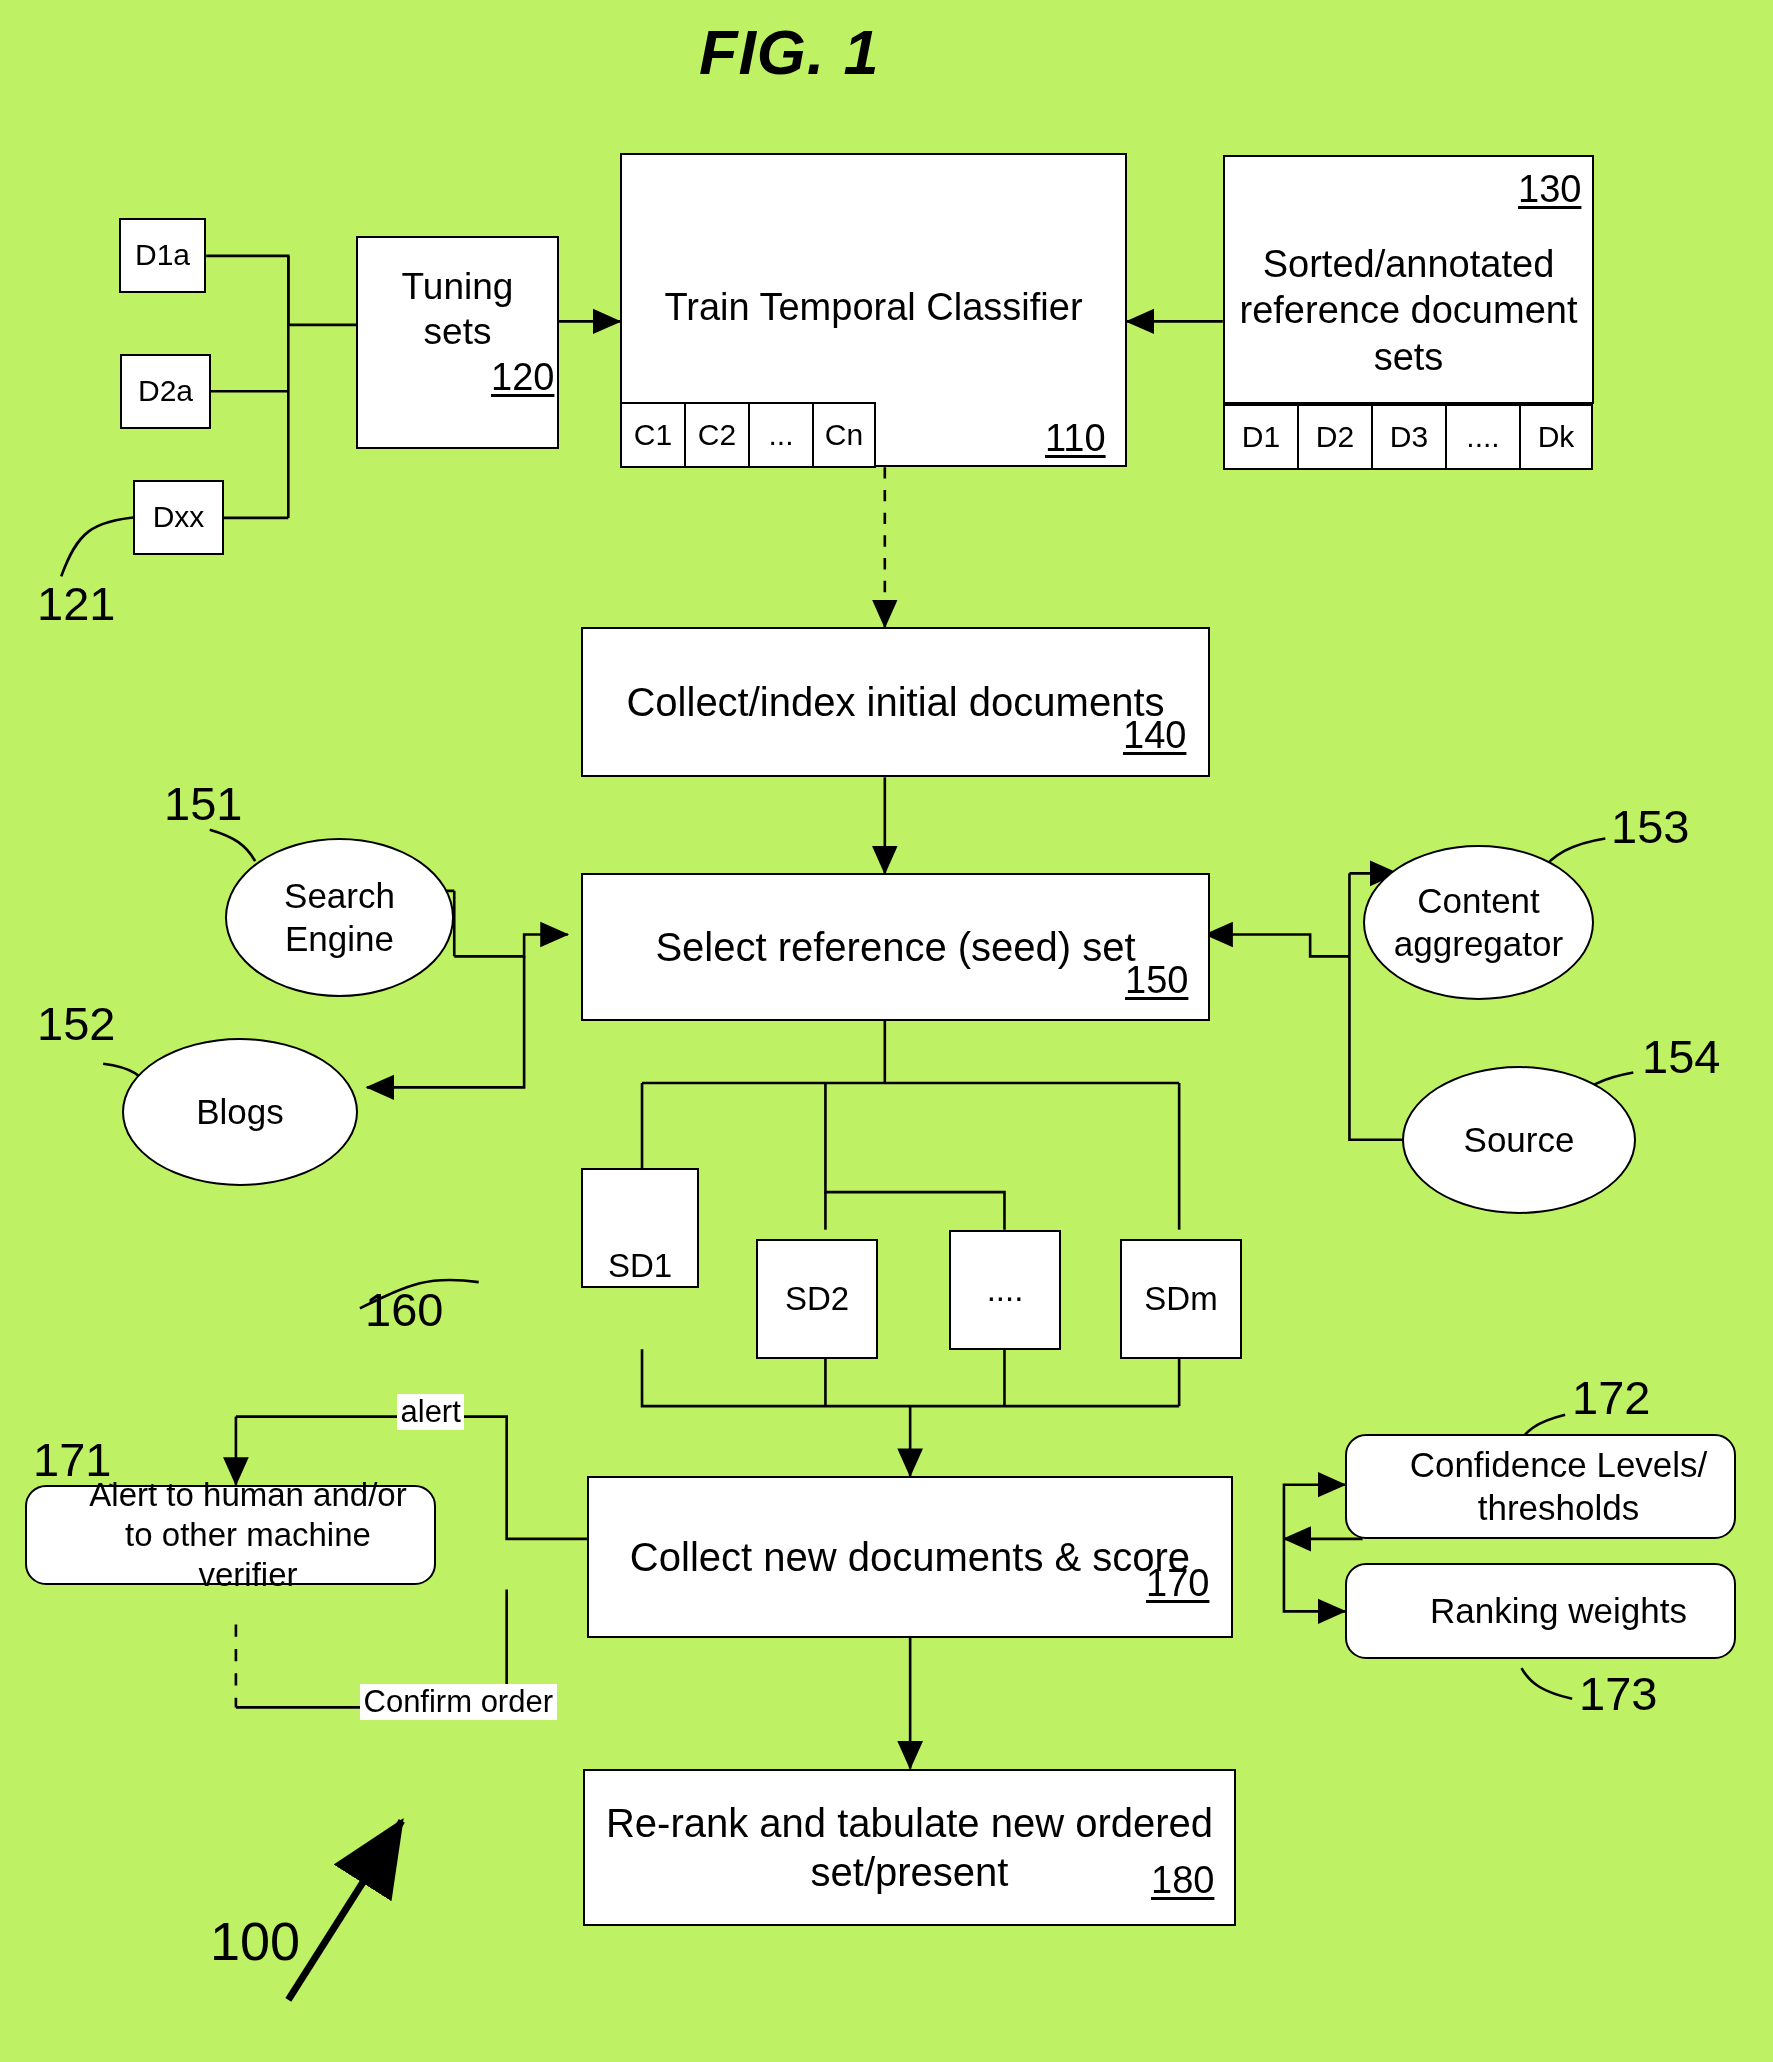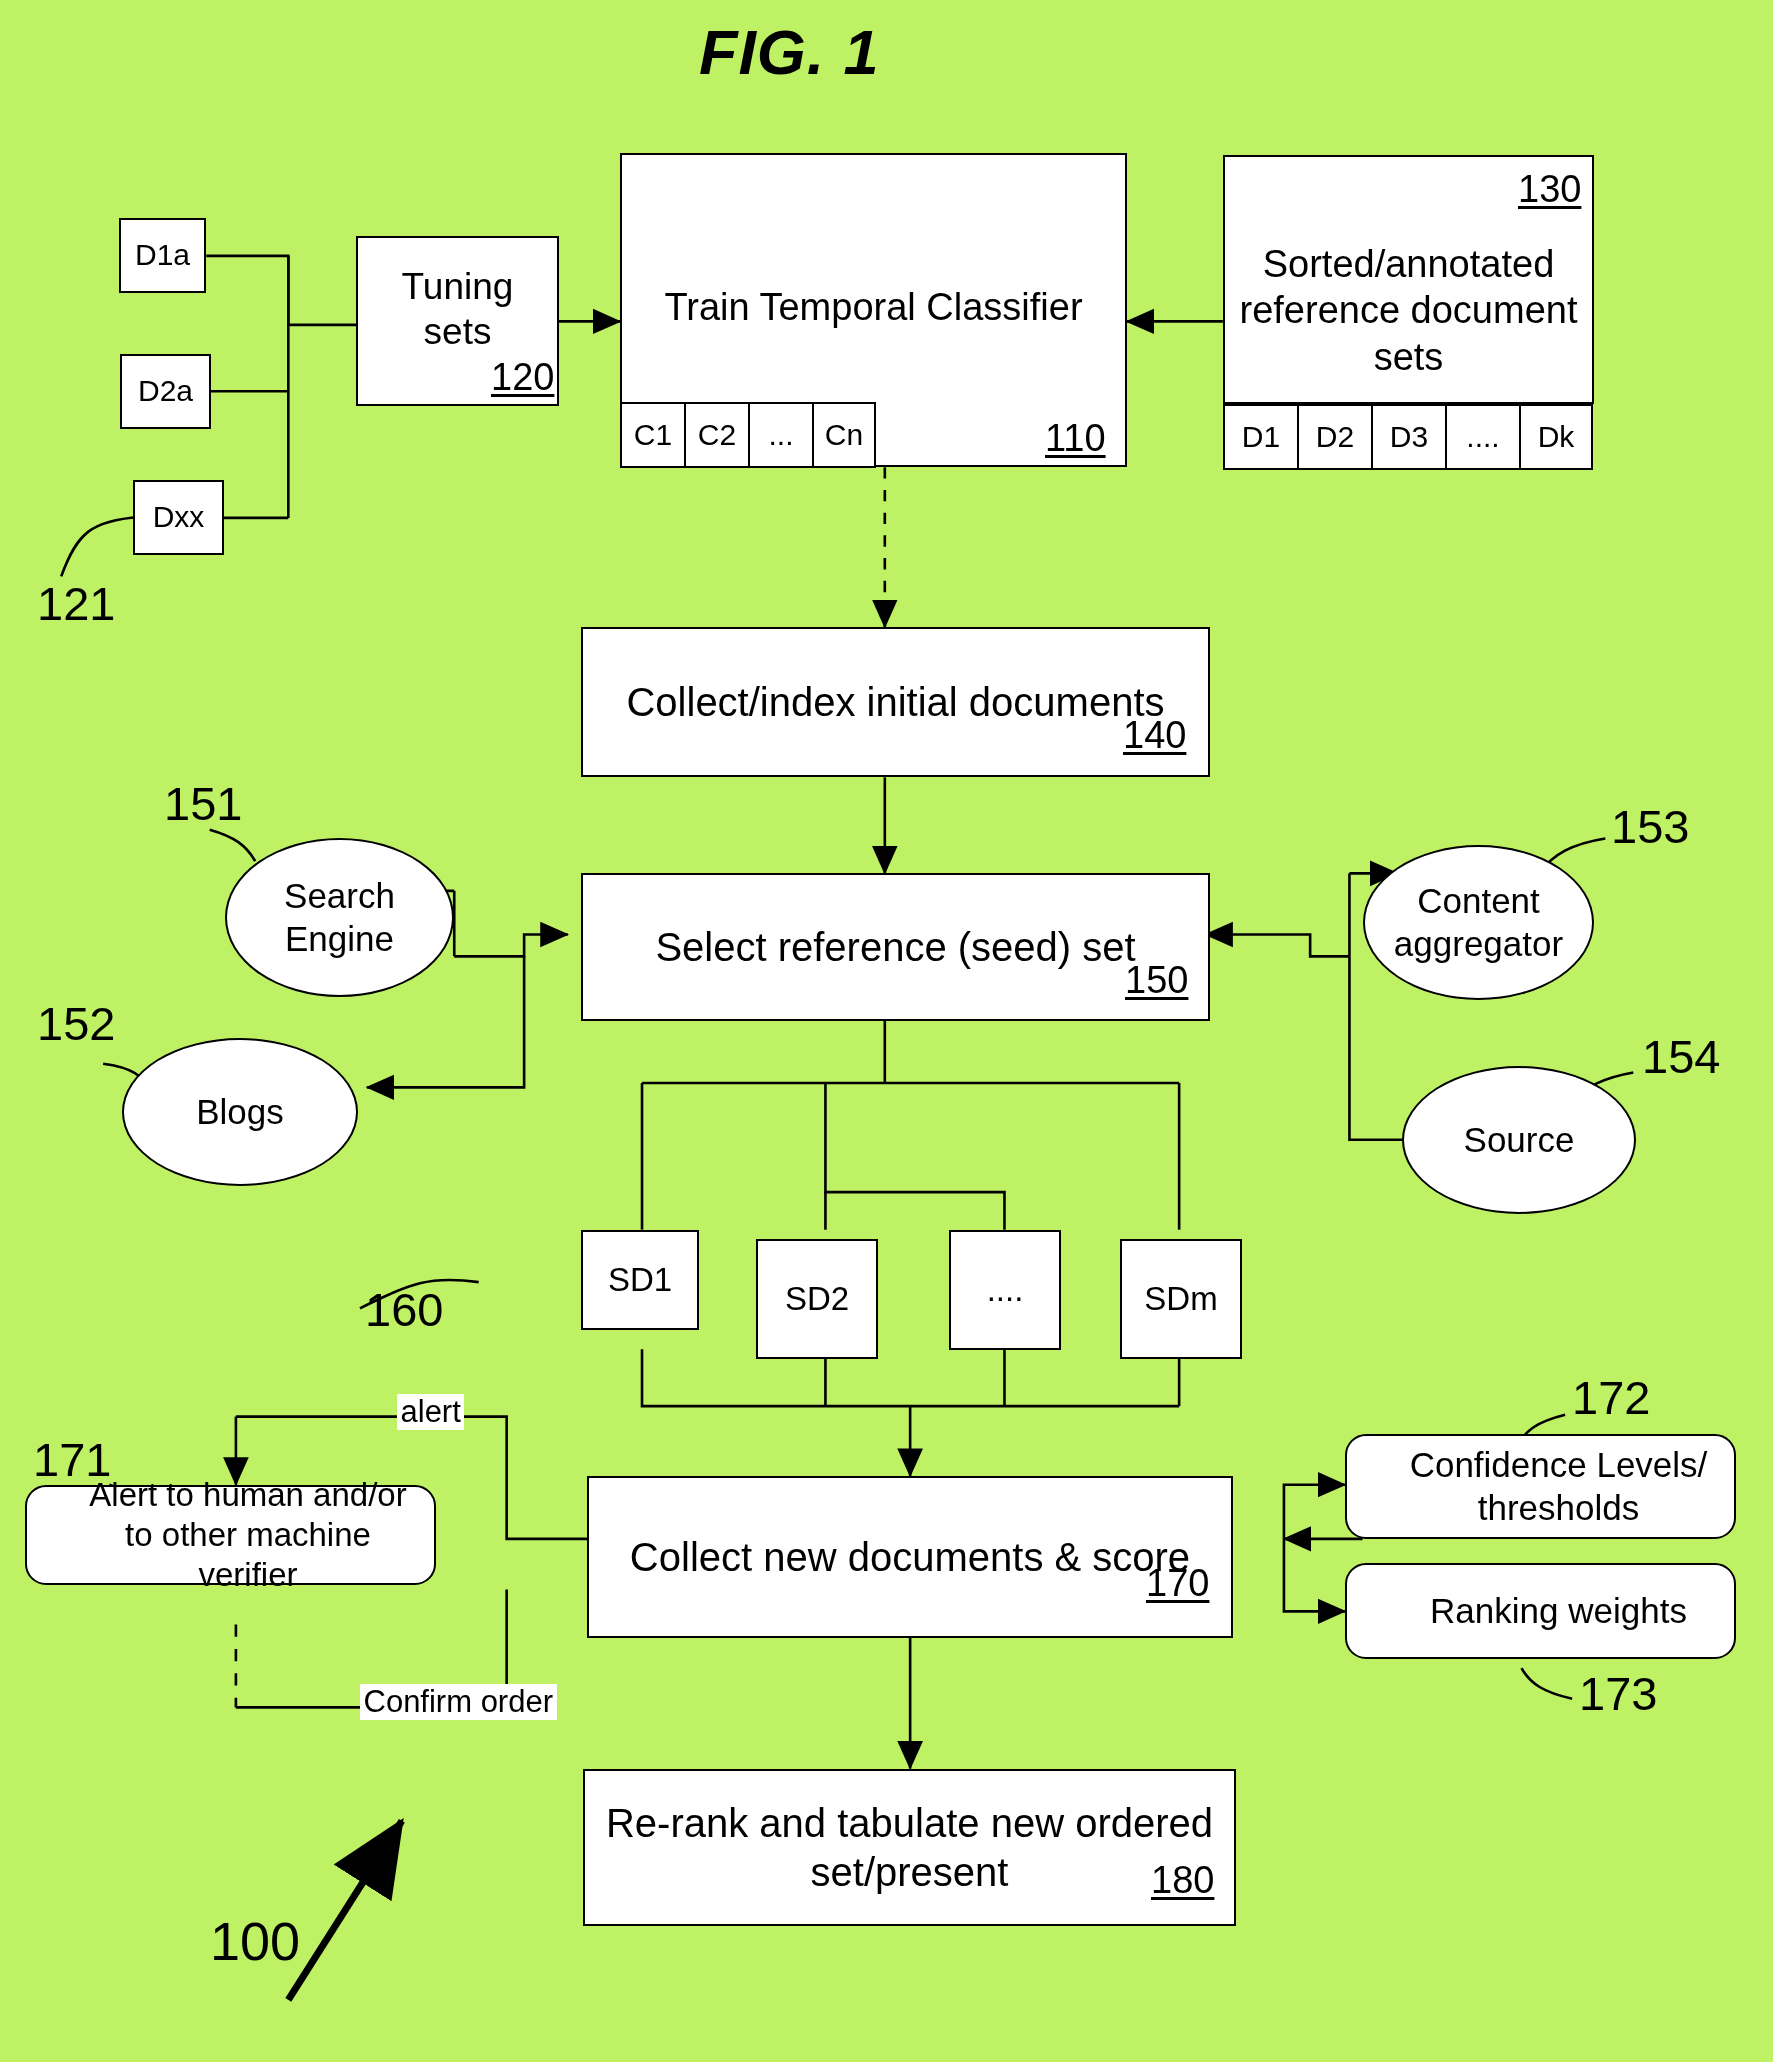--- a/index.html
+++ b/index.html
@@ -179,21 +179,21 @@
     <span class="lbl">D1a</span>
   </div>
   <div class="node" style="left:96px; top:354px; width:91px; height:75px; font-size:30px;margin-left:24px;">
     <span class="lbl">D2a</span>
   </div>
   <div class="node" style="left:133px; top:480px; width:91px; height:75px; font-size:30px;">
     <span class="lbl">Dxx</span>
   </div>
   <div class="freenum" style="left:37px; top:576px; font-size:47px;">121</div>
 
-  <div class="node" style="left:356px; top:236px; width:203px; height:170px; font-size:37px;
+  <div class="node" style="left:356px; top:236px; width:203px; height:213px; font-size:37px;
               align-items:flex-start; padding-top:26px;">
     <span class="lbl">Tuning sets</span>
   </div>
   <div class="refnum" style="left:491px; top:356px; font-size:38px;">120</div>
 
   <div class="node" style="left:620px; top:153px; width:507px; height:314px; font-size:38px;
               align-items:flex-start; padding-top:129px;">
     <span class="lbl">Train Temporal Classifier</span>
   </div>
   <div class="cellstrip" style="left:620px; top:402px; height:66px; font-size:30px;">
@@ -260,21 +260,21 @@
   </div>
   <div class="freenum" style="left:1611px; top:799px; font-size:47px;">153</div>
 
   <div class="node oval" style="left:1402px; top:1066px; width:234px; height:148px; font-size:35px;">
     <span class="lbl">Source</span>
   </div>
   <div class="freenum" style="left:1642px; top:1029px; font-size:47px;">154</div>
 
   <div class="freenum" style="left:365px; top:1282px; font-size:47px;">160</div>
 
-  <div class="node" style="left:581px; top:1230px; width:118px; height:100px; font-size:33px;">
+  <div class="node" style="left:581px; top:1168px; width:118px; height:120px; font-size:33px;align-items:flex-end;">
     <span class="lbl">SD1</span>
   </div>
   <div class="node" style="left:756px; top:1239px; width:122px; height:120px; font-size:33px;">
     <span class="lbl">SD2</span>
   </div>
   <div class="node" style="left:949px; top:1230px; width:112px; height:120px; font-size:33px;">
     <span class="lbl">....</span>
   </div>
   <div class="node" style="left:1120px; top:1239px; width:122px; height:120px; font-size:33px;">
     <span class="lbl">SDm</span>

